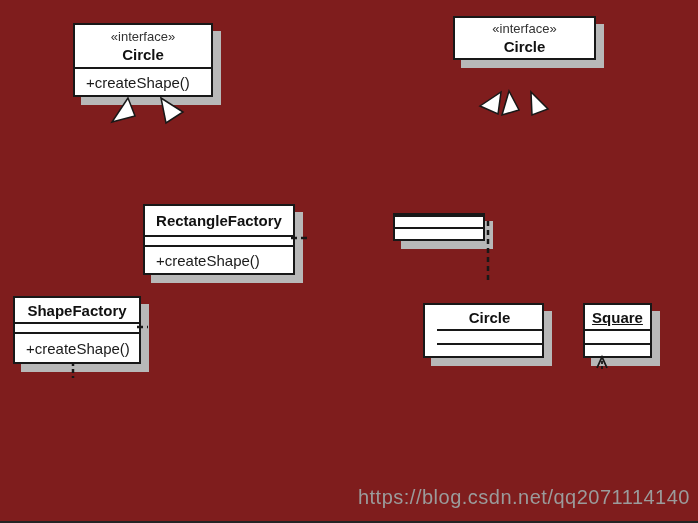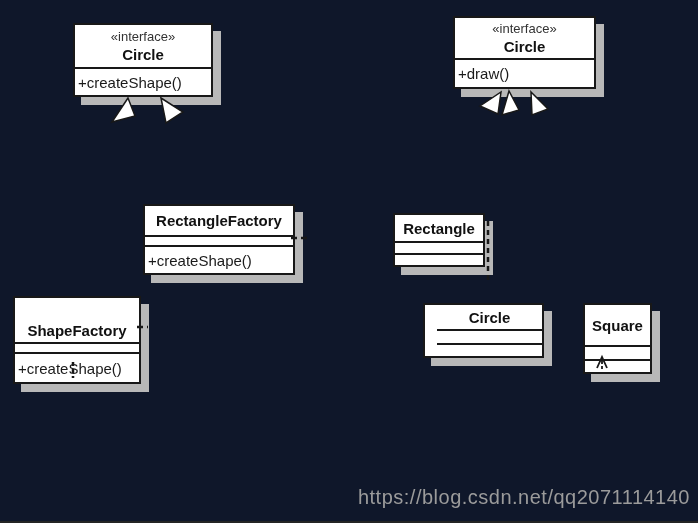--- a/index.html
+++ b/index.html
@@ -1,31 +1,31 @@
 <!DOCTYPE html>
 <html><head>
 <meta charset="utf-8">
 <style>
   html,body{margin:0;padding:0;background:#000;}
   .canvas{
-    position:relative;width:698px;height:523px;background:#0f172a;overflow:hidden;
+    position:relative;width:698px;height:523px;background:#7f1d1d;overflow:hidden;
     font-family:"Liberation Sans",sans-serif;
   }
   .uml-box{
     position:absolute;background:#fff;border:2px solid #181818;
     box-shadow:8px 8px 0 #b8b8b8;box-sizing:content-box;color:#1a1a1a;z-index:2;
   }
   .hdr{display:flex;flex-direction:column;align-items:center;justify-content:center;}
   .stereo{font-size:13px;color:#333;line-height:17px;}
   .cname{font-size:15px;font-weight:bold;line-height:19px;color:#111;}
   .title-row{display:flex;align-items:center;justify-content:center;
     font-size:15px;font-weight:bold;color:#111;}
   .compartment{border-top:2px solid #181818;}
   .method-row{border-top:2px solid #181818;display:flex;align-items:center;
-    padding-left:3px;font-size:15px;color:#1a1a1a;}
+    padding-left:11px;font-size:15px;color:#1a1a1a;}
   .overlay{position:absolute;left:0;top:0;z-index:5;pointer-events:none;}
   .watermark{
     position:absolute;right:8px;top:485px;font-size:20px;line-height:25px;
     color:#9b9b9b;letter-spacing:0.5px;z-index:6;margin-left:27px;
   }
   .bottom-strip{position:absolute;left:0;bottom:0;width:100%;height:2px;background:#242424;z-index:1;}
 </style>
 </head>
 <body>
 
@@ -37,49 +37,47 @@
       <div class="cname">Circle</div>
     </div>
     <div class="method-row" style="height:26px;">+createShape()</div>
   </div>
 
   <div class="uml-box" style="left:453px;top:16px;width:139px;">
     <div class="hdr" style="height:40px;">
       <div class="stereo">«interface»</div>
       <div class="cname">Circle</div>
     </div>
-    <div class="method-row" style="height:27px;">+draw()</div>
   </div>
 
   <div class="uml-box" style="left:143px;top:204px;width:148px;">
     <div class="title-row" style="height:29px;">RectangleFactory</div>
     <div class="compartment" style="height:8px;"></div>
     <div class="method-row" style="height:26px;">+createShape()</div>
   </div>
 
   <div class="uml-box" style="left:13px;top:296px;width:124px;">
-    <div class="title-row" style="height:24px;margin-top:20px;">ShapeFactory</div>
+    <div class="title-row" style="height:24px;">ShapeFactory</div>
     <div class="compartment" style="height:8px;"></div>
     <div class="method-row" style="height:28px;">+createShape()</div>
   </div>
 
   <div class="uml-box" style="left:393px;top:213px;width:88px;">
-    <div class="title-row" style="height:26px;">Rectangle</div>
     <div class="compartment" style="height:10px;"></div>
     <div class="compartment" style="height:10px;"></div>
   </div>
 
   <div class="uml-box" style="left:423px;top:303px;width:105px;padding-left:12px;">
     <div class="title-row" style="height:24px;">Circle</div>
     <div class="compartment" style="height:12px;"></div>
     <div class="compartment" style="height:11px;"></div>
   </div>
 
   <div class="uml-box" style="left:583px;top:303px;width:65px;">
-    <div class="title-row" style="height:40px;">Square</div>
+    <div class="title-row" style="height:24px;text-decoration:underline;">Square</div>
     <div class="compartment" style="height:12px;"></div>
     <div class="compartment" style="height:11px;"></div>
   </div>
 
   <svg class="overlay" width="698" height="523" viewBox="0 0 698 523">
 
     <polygon points="128,98 112,122 135,116" fill="#ffffff" stroke="#181818" stroke-width="1.5"></polygon>
     <polygon points="161,98 183,112 166,123" fill="#ffffff" stroke="#181818" stroke-width="1.5"></polygon>
 
     <polygon points="480,106 501,92 498,114" fill="#ffffff" stroke="#181818" stroke-width="1.5"></polygon>

